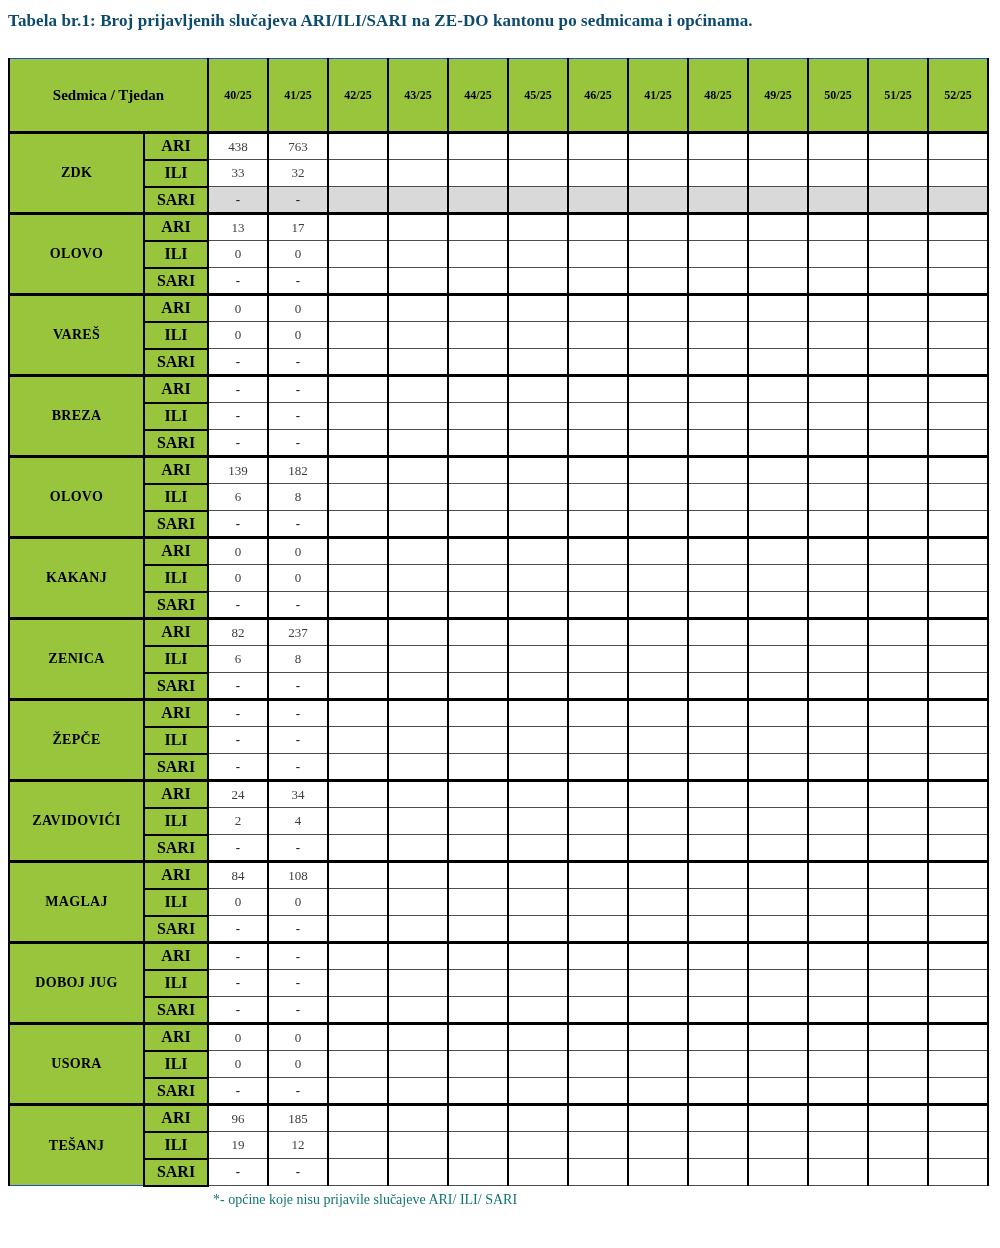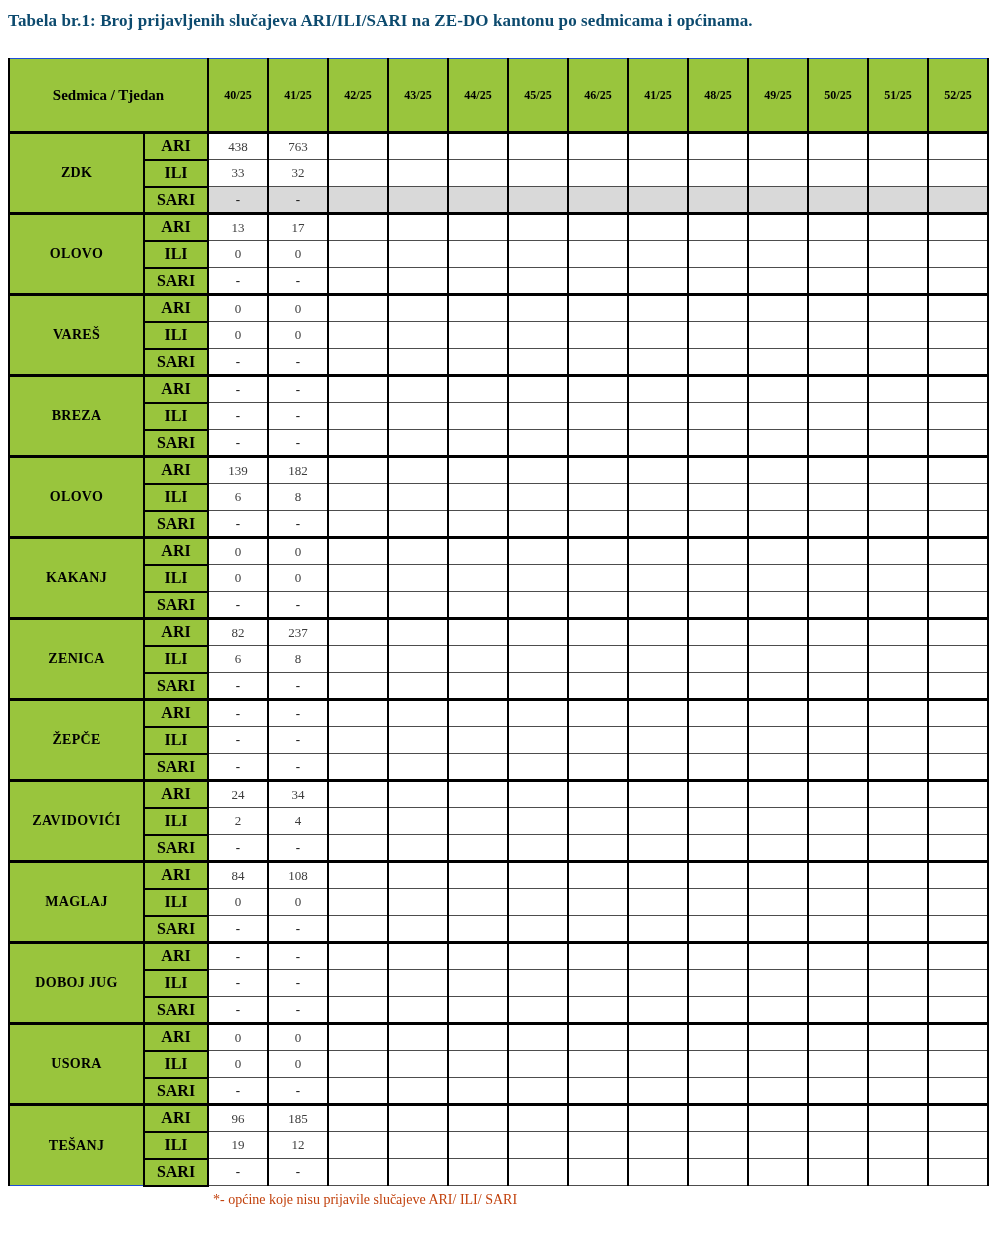--- a/index.html
+++ b/index.html
@@ -63,21 +63,21 @@
     border-top: 1px solid #4d4d4d;
     border-bottom: 1px solid #4d4d4d;
     background: #ffffff;
   }
   tr.group-start td { border-top: 3px solid #000; }
   td.data.shaded { background: var(--gray, #D9D9D9); }
   td.data.dash { font-weight: bold; color: #1a1a1a; }
   .footnote {
     margin: 5px 0 14px 213px;
     font-size: 14px;
-    color: #c2410c;
+    color: #0f766e;
   }
 </style>
 </head>
 <body>
 
 <h1 class="title">Tabela br.1: Broj prijavljenih slučajeva ARI/ILI/SARI na ZE-DO kantonu po sedmicama i općinama.</h1>
 
 <table class="report">
   <colgroup>
       <col style="width: 135px;">

